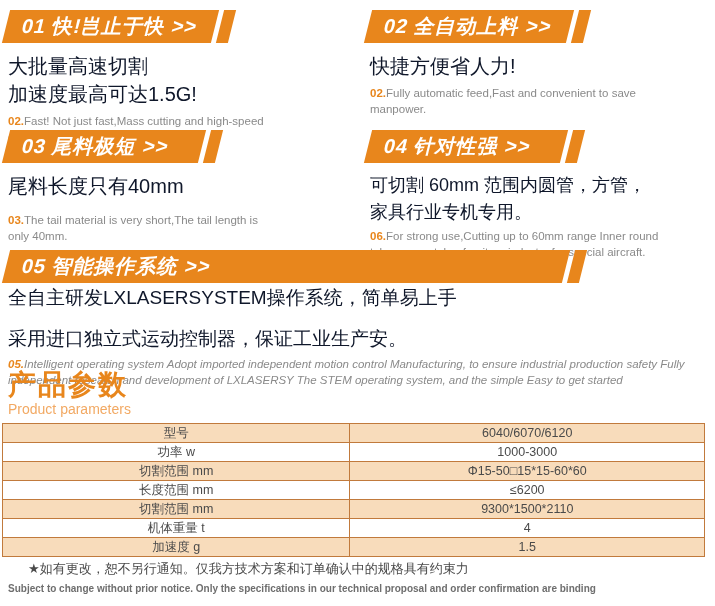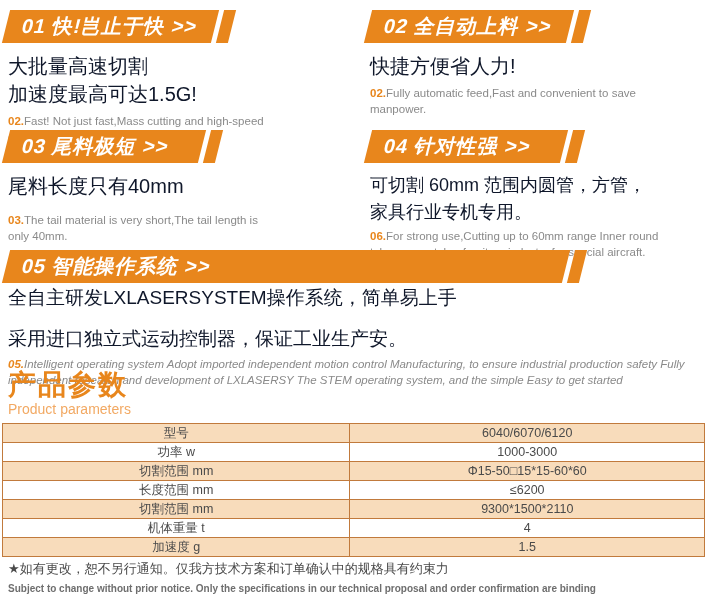--- a/index.html
+++ b/index.html
@@ -29,21 +29,21 @@
   .params-title .zh { font-size:28px; font-weight:bold; color:#E8861C; letter-spacing:2px; line-height:30px; }
   .params-title .en { font-size:14px; color:#F2A963; margin-top:1px; }
   .spec-table { position:absolute; left:2px; top:423px; width:703px; border-collapse:collapse; }
   .spec-table td {
     border:1px solid #C17A3C; height:18px; padding:0 4px; font-size:12.5px;
     color:#4a4a4a; text-align:center; vertical-align:middle;
   }
   .spec-table tr:nth-child(odd) td { background:#F8DCBB; }
   .spec-table td.k { width:49.5%; }
   .footnote { position:absolute; left:8px; top:560px; width:700px; }
-  .fn-zh { font-size:13px; color:#4a4a4a; line-height:17px; }
+  .fn-zh { font-size:13px; color:#4a4a4a; line-height:17px;margin-left:20px; }
   .fn-en { font-size:10px; color:#6e6e6e; line-height:17px; margin-top:3px;font-weight:bold; }
 </style>
 </head>
 <body>
 
 <div id="page">
 
   <section class="feature" style="left:6px; top:10px; width:352px;">
     <div class="banner">
       <div class="banner-main">

